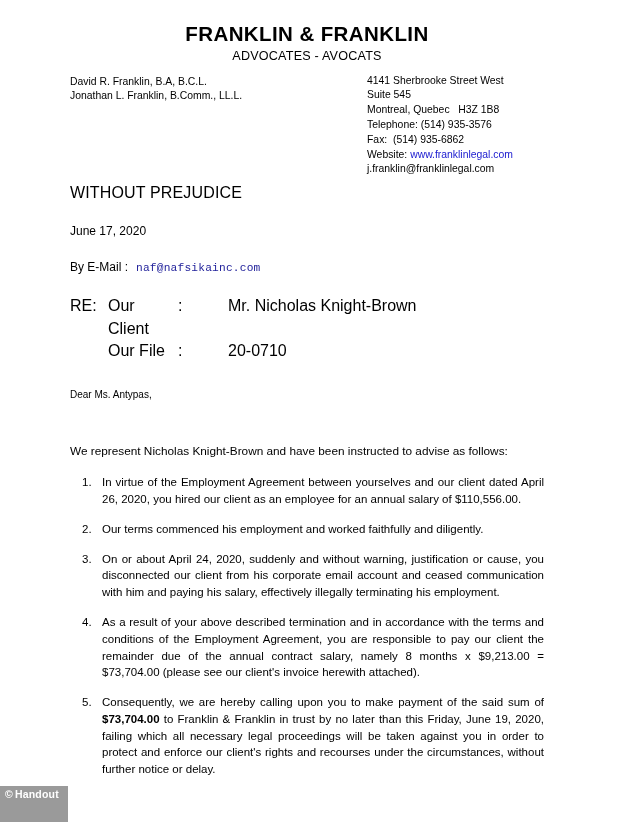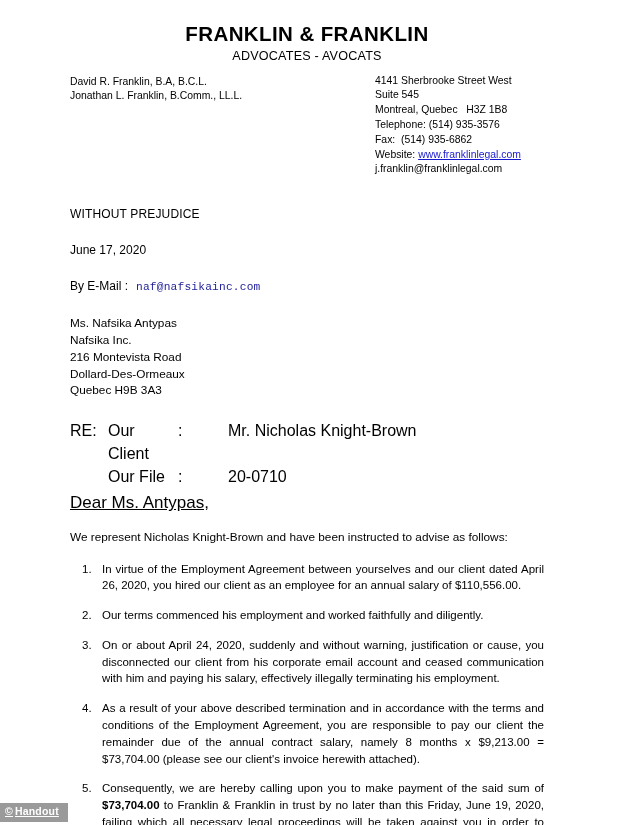--- a/index.html
+++ b/index.html
@@ -54,38 +54,36 @@
   }
   .address-block {
     font-size: 10.4px;
     line-height: 1.42;
     text-align: left;
     width: 205px;
     margin-right: -28px;
   }
   .address-block .line {
     white-space: pre;
-    margin-left: 8px;
   }
   .weblink {
     color: #1818cf;
-    text-decoration: underline;
   }
 
   
   .letter-body {
     padding: 0 70px 0 70px;
     box-sizing: border-box;
     font-size: 11.6px;
   }
 
   .without-prejudice {
-    font-size: 12px;
+    font-size: 16px;
     letter-spacing: 0.15px;
-    margin-top: 30px;
+    margin-top: 7px;
   }
   .date-line {
     font-size: 12px;
     margin-top: 22px;
   }
   .email-line {
     margin-top: 22px;
     font-size: 12px;
     white-space: nowrap;
   }
@@ -110,26 +108,25 @@
     font-weight: normal;
     line-height: 1.42;
   }
   .re-row { display: flex; }
   .re-tag   { width: 38px; flex: 0 0 38px; }
   .re-label { width: 70px; flex: 0 0 70px; }
   .re-colon { width: 42px; flex: 0 0 42px; }
   .re-value { flex: 1 1 auto; padding-left: 8px; }
 
   .salutation {
-    margin-top: 5px;
-    font-size: 17px;
-    text-decoration: underline;
+    margin-top: 26px;
+    font-size: 10px;
   }
   .intro {
-    margin-top: 16px;
+    margin-top: 43px;
     font-size: 11.8px;
     line-height: 1.45;
   }
 
   .items {
     margin-top: 14px;
     list-style: none;
     padding: 0;
   }
   .item {
@@ -153,24 +150,23 @@
 
   
   .handout-badge {
     position: absolute;
     left: 0;
     bottom: 3px;
     background: #9a9a9a;
     color: #ffffff;
     font-size: 10.5px;
     font-weight: bold;
-    padding: 2px 9px 3px 5px;
+    padding: 2px 9px 20px 5px;
     letter-spacing: 0.2px;
     line-height: 1.3;
-    text-decoration: underline;
   }
   .handout-badge .copy {
     font-weight: bold;
     margin-right: 2px;
   }
 </style>
 </head>
 <body>
 
 <div class="page">
@@ -202,27 +198,20 @@
   <div class="letter-body">
 
     <div class="without-prejudice">WITHOUT PREJUDICE</div>
 
     <div class="date-line">June 17, 2020</div>
 
     <div class="email-line">
       <span class="email-label">By E-Mail :</span><span class="email-addr">naf@nafsikainc.com</span>
     </div>
 
-    <div class="recipient">
-      <div>Ms. Nafsika Antypas</div>
-      <div>Nafsika Inc.</div>
-      <div>216 Montevista Road</div>
-      <div>Dollard-Des-Ormeaux</div>
-      <div>Quebec H9B 3A3</div>
-    </div>
 
     <div class="re-block">
       <div class="re-row">
         <div class="re-tag">RE:</div>
         <div class="re-label">Our Client</div>
         <div class="re-colon">:</div>
         <div class="re-value">Mr. Nicholas Knight-Brown</div>
       </div>
       <div class="re-row">
         <div class="re-tag"></div>

